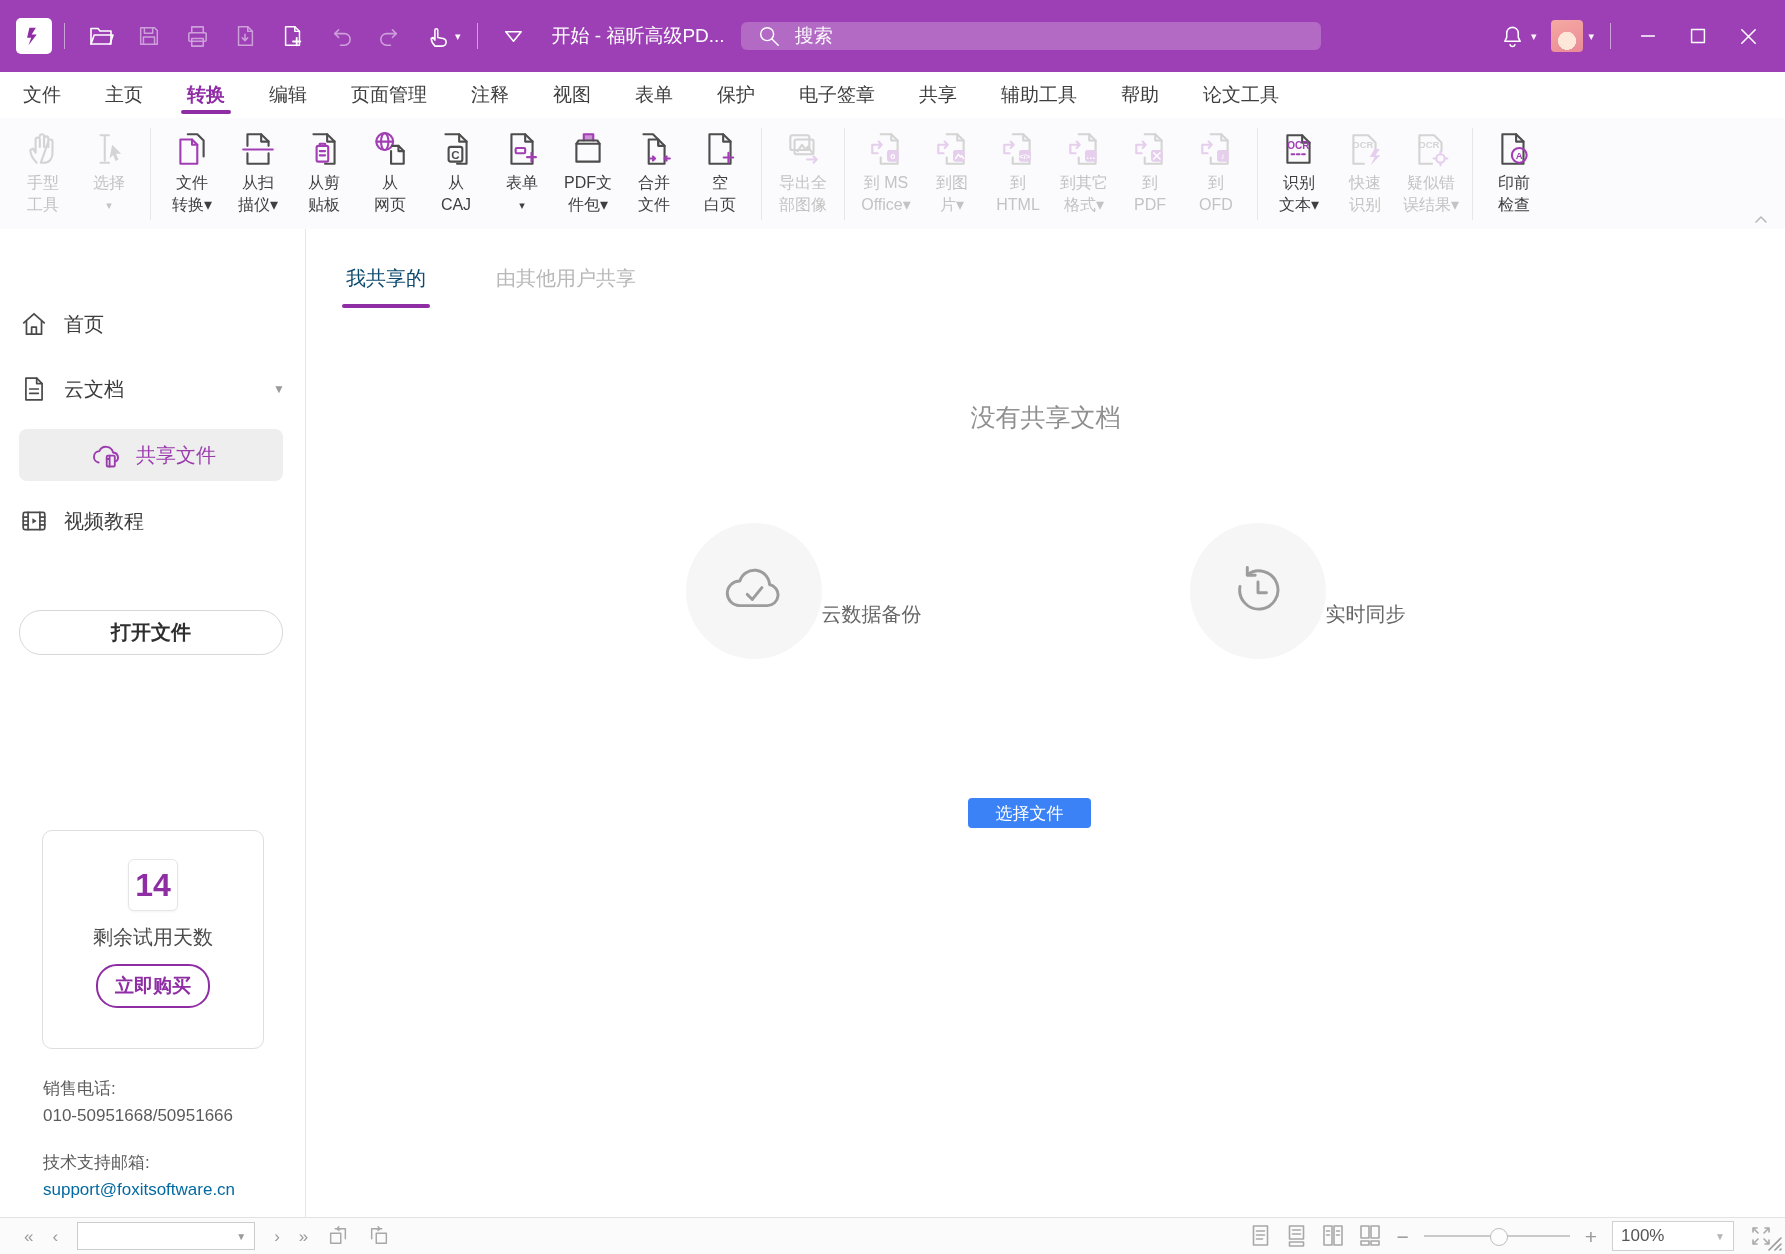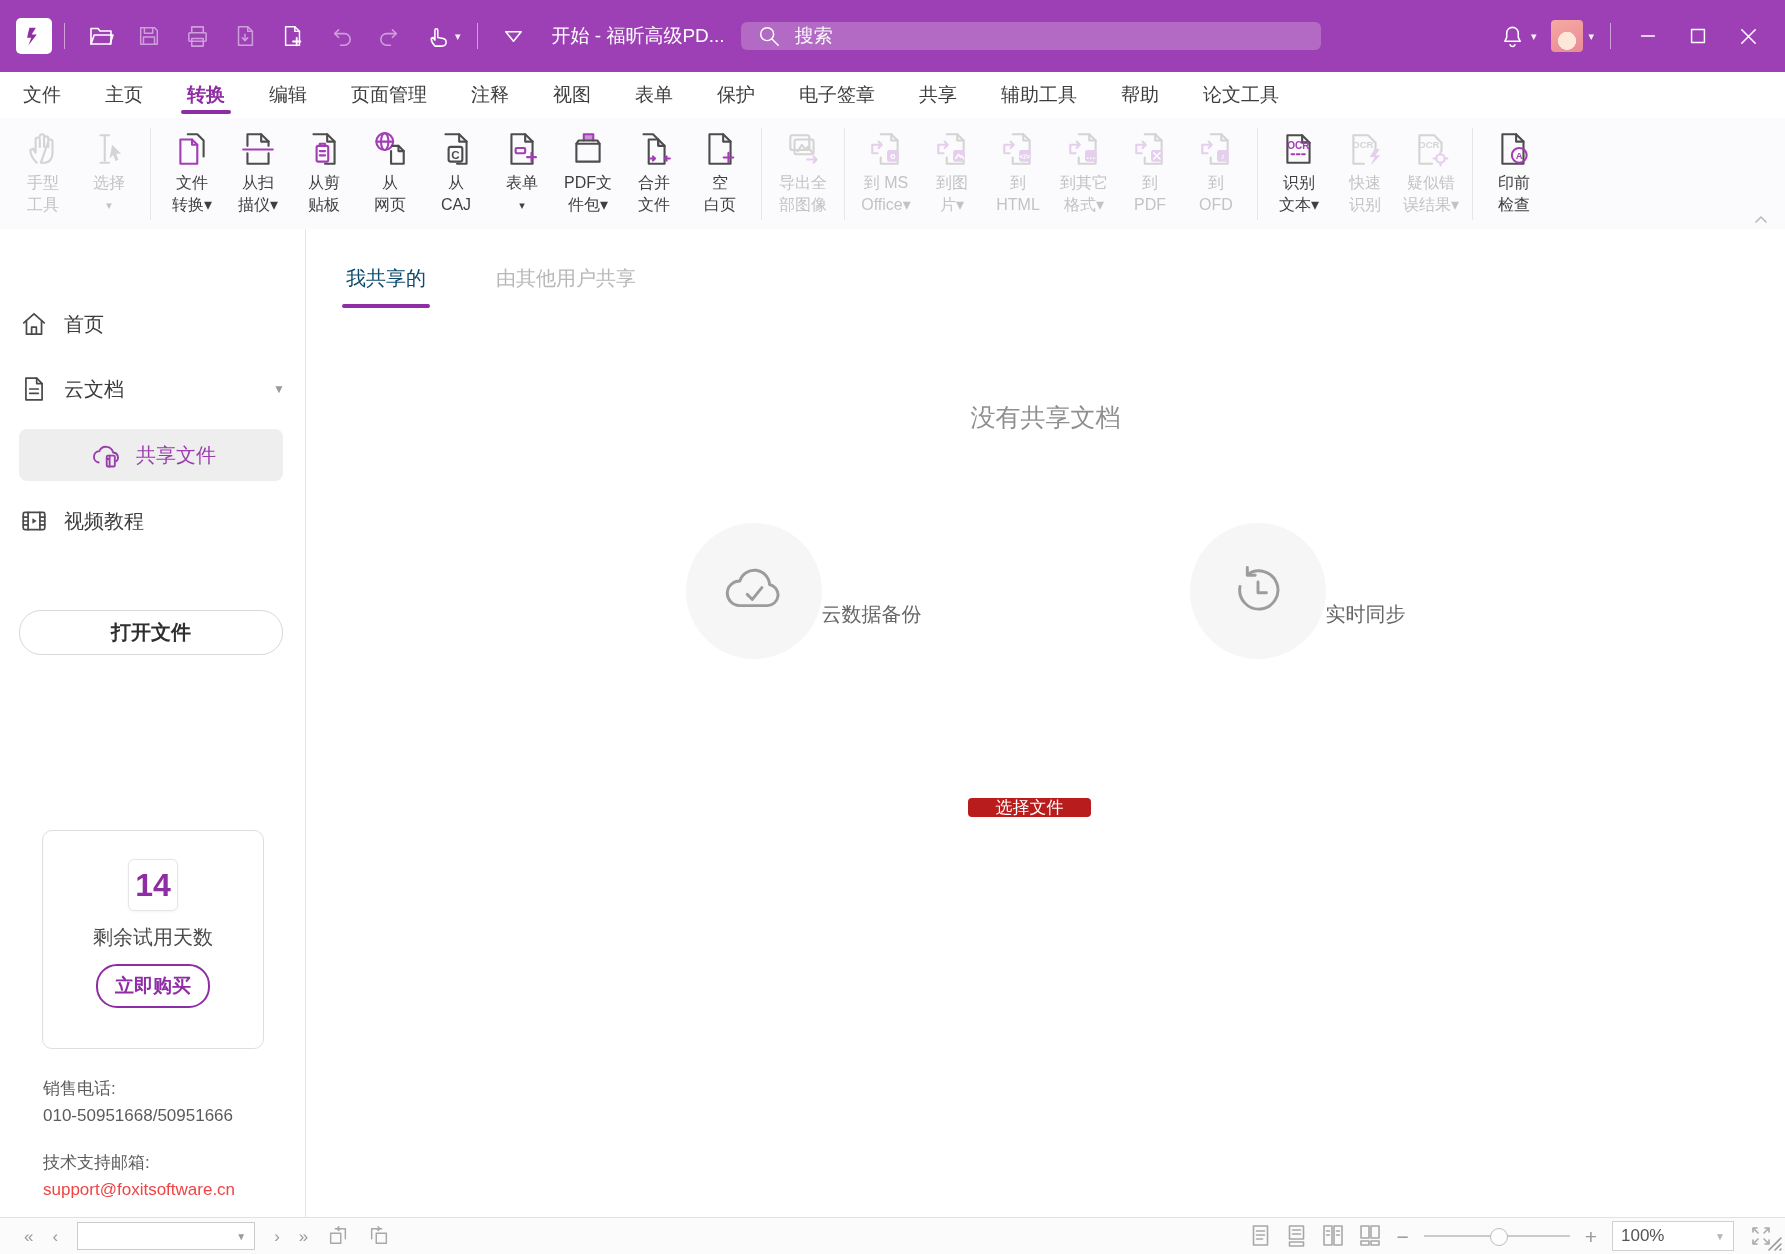--- a/index.html
+++ b/index.html
@@ -67,36 +67,36 @@
   .trial{position:absolute;left:42px;width:220px;top:601px;height:217px;border:1px solid #dedede;
          border-radius:10px;text-align:center;background:#fff}
   .days{width:48px;height:50px;margin:28px auto 0;border:1px solid #e6e6e6;border-radius:6px;
         font-size:32px;font-weight:bold;color:#8f2da5;display:flex;align-items:center;justify-content:center;
         background:#fff;box-shadow:0 1px 3px rgba(0,0,0,.05)}
   .trial-label{margin-top:13px;font-size:20px;color:#4a4a4a}
   .buybtn{margin:13px auto 0;width:110px;height:40px;border:2px solid #8f2da5;border-radius:21px;
           color:#8f2da5;font-weight:bold;font-size:19px;display:flex;align-items:center;justify-content:center;background:#fff}
   .contact{position:absolute;left:43px;top:846px;font-size:17px;color:#5b5b5b;line-height:27px}
   .contact .grp2{margin-top:20px}
-  .maillink{color:#ef4444}
+  .maillink{color:#0369a1}
 
   
   .main{position:absolute;left:306px;top:229px;right:0;bottom:36px;background:#fff}
   .ctabs{position:absolute;top:36px;left:40px;display:flex;gap:70px}
   .ctab{font-size:20px;color:#b7b7b7;position:relative;padding-bottom:16px;white-space:nowrap}
   .ctab.active{color:#0c4a6e}
   .ctab.active::after{content:"";position:absolute;left:-4px;right:-4px;bottom:0;height:4px;
                       background:#8f2da5;border-radius:2px}
   .empty-title{position:absolute;top:172px;left:0;right:0;text-align:center;font-size:25px;color:#8f8f8f}
   .features{position:absolute;top:294px;left:0;right:0;display:flex;justify-content:center;gap:268px}
   .feature{display:flex;flex-direction:row;align-items:center}
   .fcircle{width:136px;height:136px;border-radius:50%;background:#f6f6f7;display:flex;
            align-items:center;justify-content:center;color:#9c9c9c}
   .flabel{margin-top:46px;font-size:20px;color:#666}
-  .selectbtn{position:absolute;top:569px;left:662px;width:123px;height:19px;background:#b91c1c;
+  .selectbtn{position:absolute;top:569px;left:662px;width:123px;height:30px;background:#3b82f6;
              border-radius:4px;color:#fff;font-size:17px;display:flex;align-items:center;justify-content:center}
 
   
   .statusbar{position:absolute;left:0;right:0;bottom:0;height:36px;background:#fbfbfb;
              border-top:1px solid #e2e2e2;display:flex;align-items:center;color:#909090}
   .sb-left{display:flex;align-items:center;gap:19px;margin-left:24px}
   .navchar{font-size:17px;color:#9a9a9a;line-height:1}
   .pagecombo{width:168px;height:26px;border:1px solid #ccc;background:#fff;display:flex;
              align-items:center;justify-content:flex-end;padding-right:8px;color:#9a9a9a;font-size:10px}
   .sb-right{margin-left:auto;display:flex;align-items:center;gap:15px;margin-right:12px}

